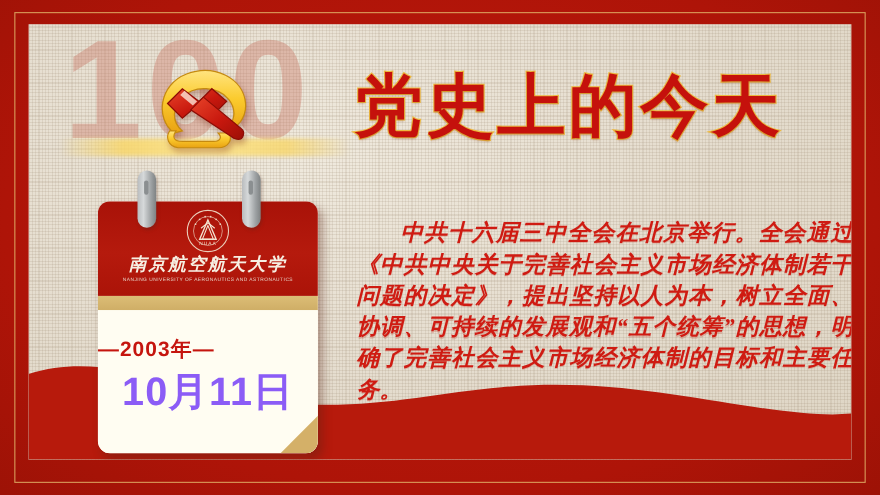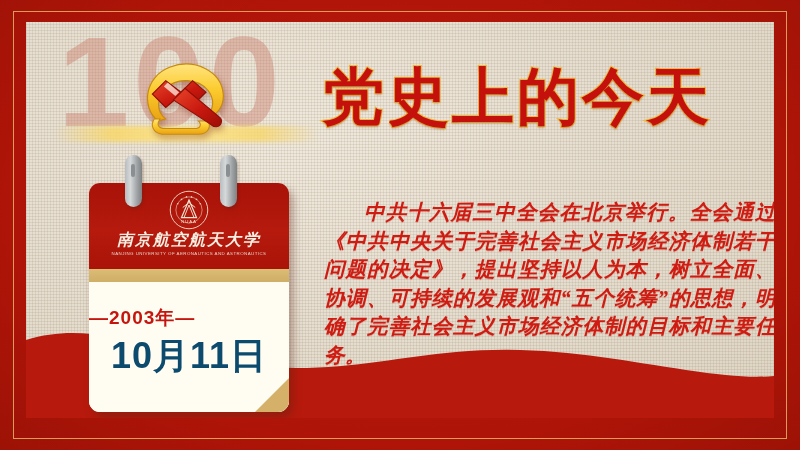--- a/index.html
+++ b/index.html
@@ -144,21 +144,21 @@
     position:absolute; left:0; right:0; top:23px;
     font-family:"Liberation Sans", sans-serif;
     font-size:19px; font-weight:bold; letter-spacing:1px;
     color:#c5150e;
   }
   #cal-date{
     position:absolute; left:0; right:0; top:50px;
     text-align:center;
     font-family:"Liberation Sans", sans-serif;
     font-size:36px; font-weight:bold; letter-spacing:1px;
-    color:#0c4a6e;
+    color:#8b5cf6;
   }
   #cal-fold{
     position:absolute; right:0; bottom:0;
     width:0; height:0;
     border-left:34px solid transparent;
     border-bottom:34px solid #d4b068;
   }
 
   
   #wave{ position:absolute; left:0; bottom:0; width:748px; height:120px; }

